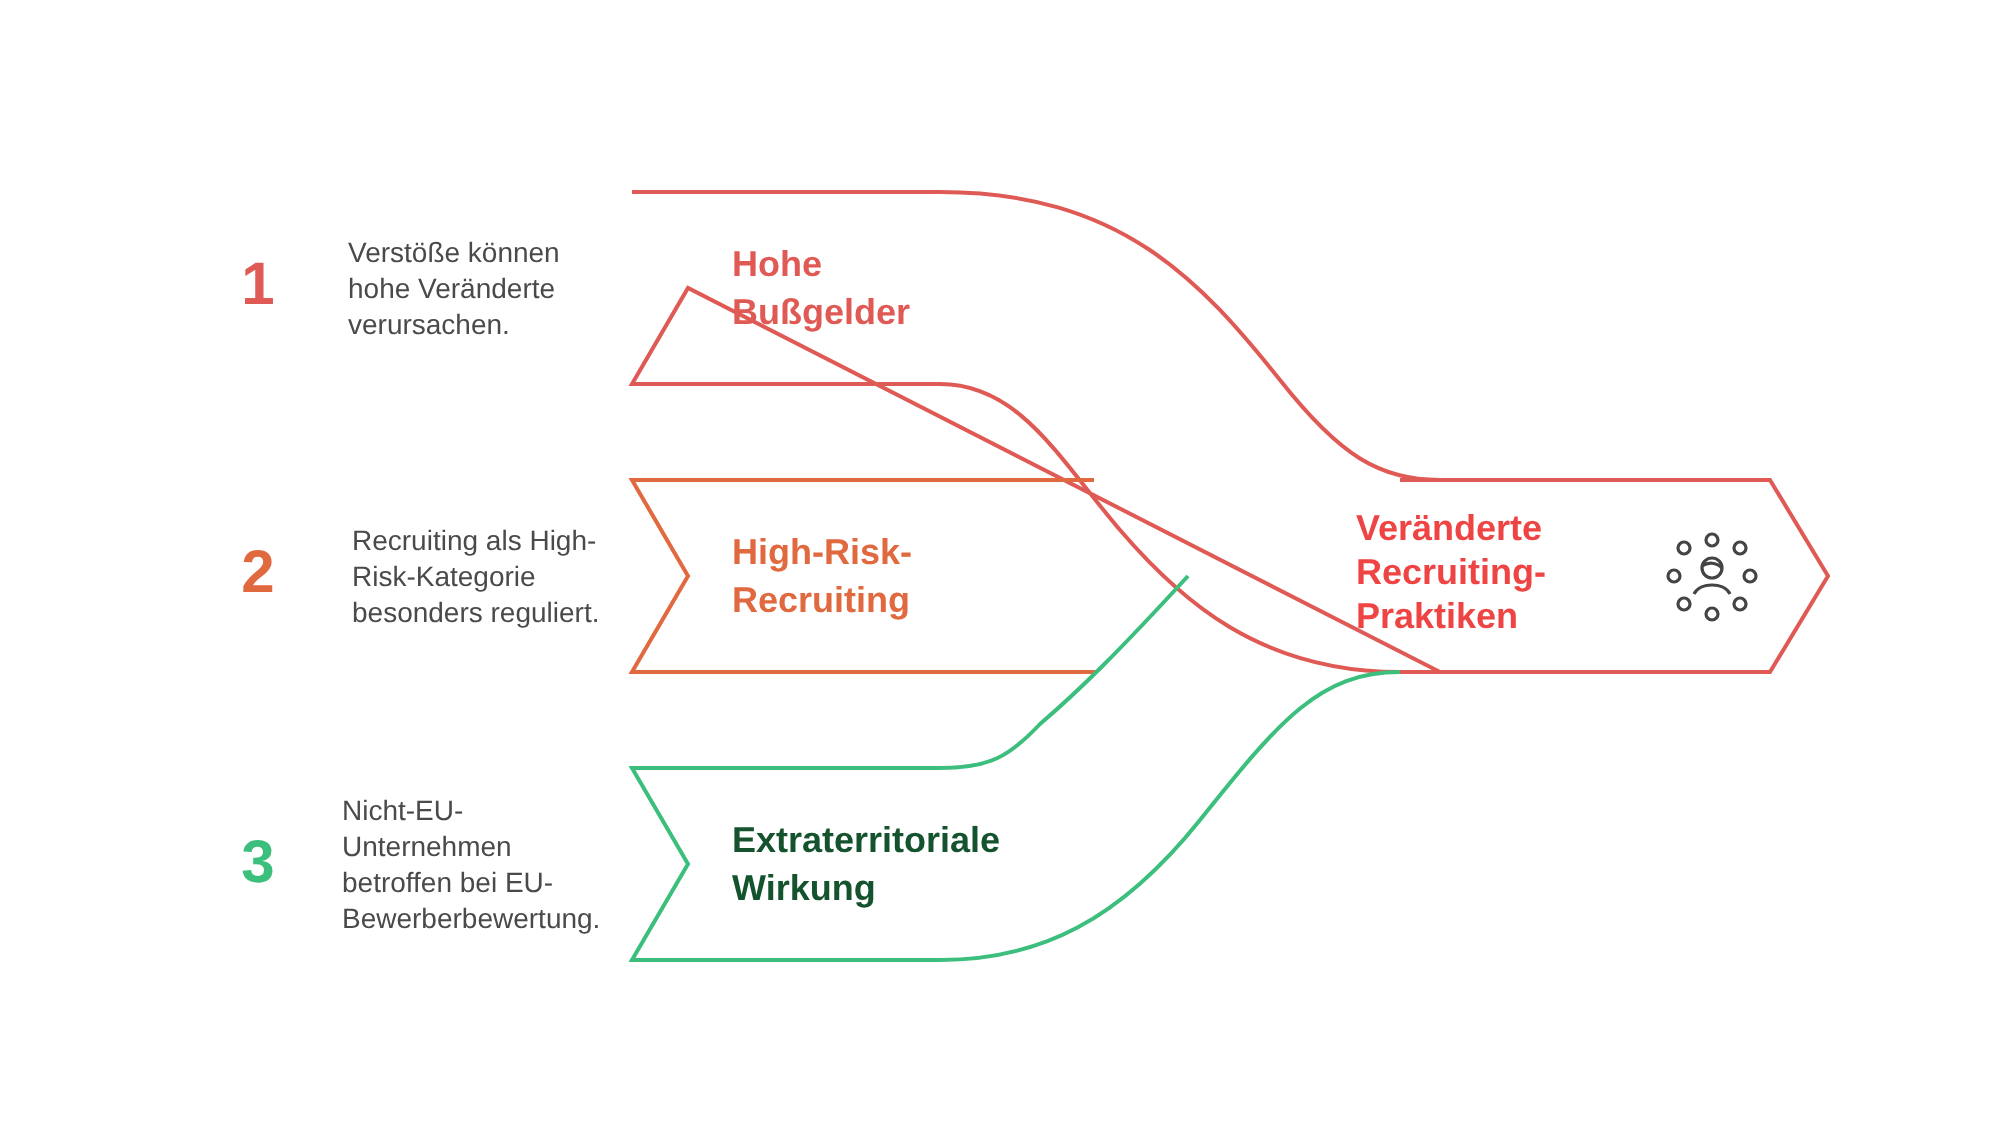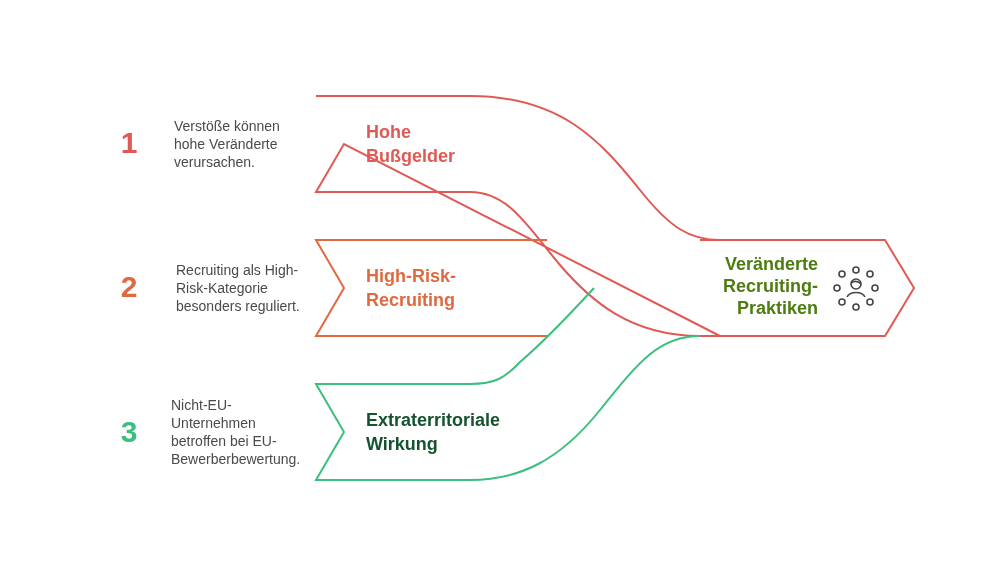--- a/index.html
+++ b/index.html
@@ -1,21 +1,21 @@
 <!DOCTYPE html>
 <html><head>
 <meta charset="utf-8">
 <style>
   html, body { margin:0; padding:0; background:#ffffff; }
   body { width:1003px; height:564px; position:relative; overflow:hidden; font-family:"Liberation Sans", sans-serif; }
   svg.diagram { position:absolute; left:0; top:0; }
   .num { position:absolute; font-weight:bold; font-size:30px; width:30px; text-align:center; }
   .desc { position:absolute; font-size:14px; line-height:18px; color:#4a4a4a; white-space:pre-line; }
   .title { position:absolute; font-weight:bold; font-size:18px; line-height:24px; white-space:pre-line; }
-  .out-title { position:absolute; font-weight:bold; font-size:18px; line-height:22px; color:#4d7c0f; text-align:right; white-space:pre-line; width:140px; }
+  .out-title { position:absolute; font-weight:bold; font-size:18px; line-height:22px; color:#ef4444; white-space:pre-line; width:140px; }
 </style>
 </head>
 <body>
 
 <svg class="diagram" width="1003" height="564" viewBox="0 0 1003 564">
 
   <path d="M700 240 L885 240 L914 288 L885 336 L700 336" fill="none" stroke="#e05a55" stroke-width="2"></path>
 
   <path d="M316 96 L470 96 C560 96 600 140 640 190 C670 228 690 240 720 240
            M720 336 L700 336 C630 336 590 300 560 265 C530 230 510 192 470 192 L316 192 L344 144 Z" fill="none" stroke="#e05a55" stroke-width="2"></path>

